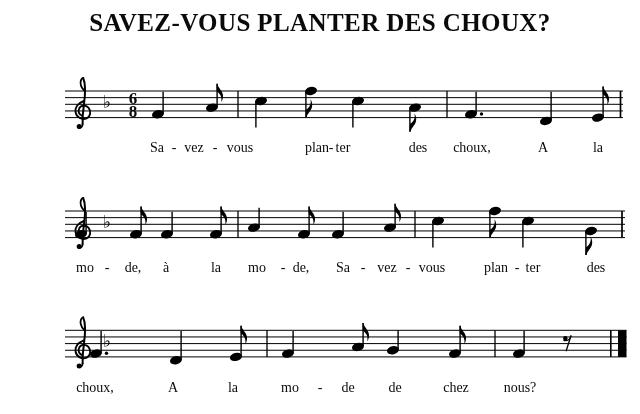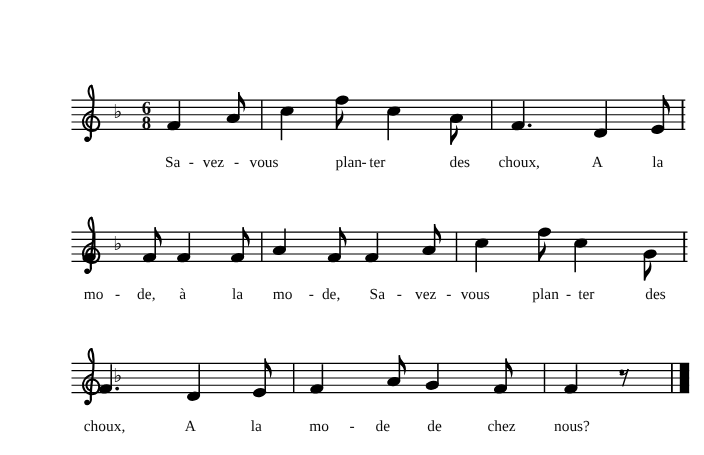--- a/index.html
+++ b/index.html
@@ -7,20 +7,21 @@
         font-family:"Liberation Serif",serif;}
   #title{position:absolute;left:0;top:9px;width:640px;text-align:center;
          font-family:"Liberation Serif",serif;font-weight:bold;font-size:25px;
          letter-spacing:.4px;color:#0a0a0a;}
   #score{position:absolute;left:0;top:0;width:640px;height:414px;}
 </style>
 </head>
 <body>
 
 <div id="page">
+  <div id="title">SAVEZ-VOUS PLANTER DES CHOUX?</div>
   <svg id="score" xmlns="http://www.w3.org/2000/svg" viewBox="0 0 640 414">
       <g>
         <line x1="65" y1="91" x2="623" y2="91" stroke="#000" stroke-width="1"></line>
         <line x1="65" y1="97.65" x2="623" y2="97.65" stroke="#000" stroke-width="1"></line>
         <line x1="65" y1="104.3" x2="623" y2="104.3" stroke="#000" stroke-width="1"></line>
         <line x1="65" y1="110.95" x2="623" y2="110.95" stroke="#000" stroke-width="1"></line>
         <line x1="65" y1="117.6" x2="623" y2="117.6" stroke="#000" stroke-width="1"></line>
         <g>
           <path d="M 83.2 78 C 85.8 84 85.2 95 84 104 C 82.8 112 82.4 118 82.6 124" stroke="#000" stroke-width="2" fill="none" stroke-linecap="round"></path>
           <path d="M 83.2 78 C 81.1 78.4 80 81.6 80.8 85 C 81.3 87.2 82.4 88.8 84 90.4" stroke="#000" stroke-width="1.8" fill="none" stroke-linecap="round"></path>

